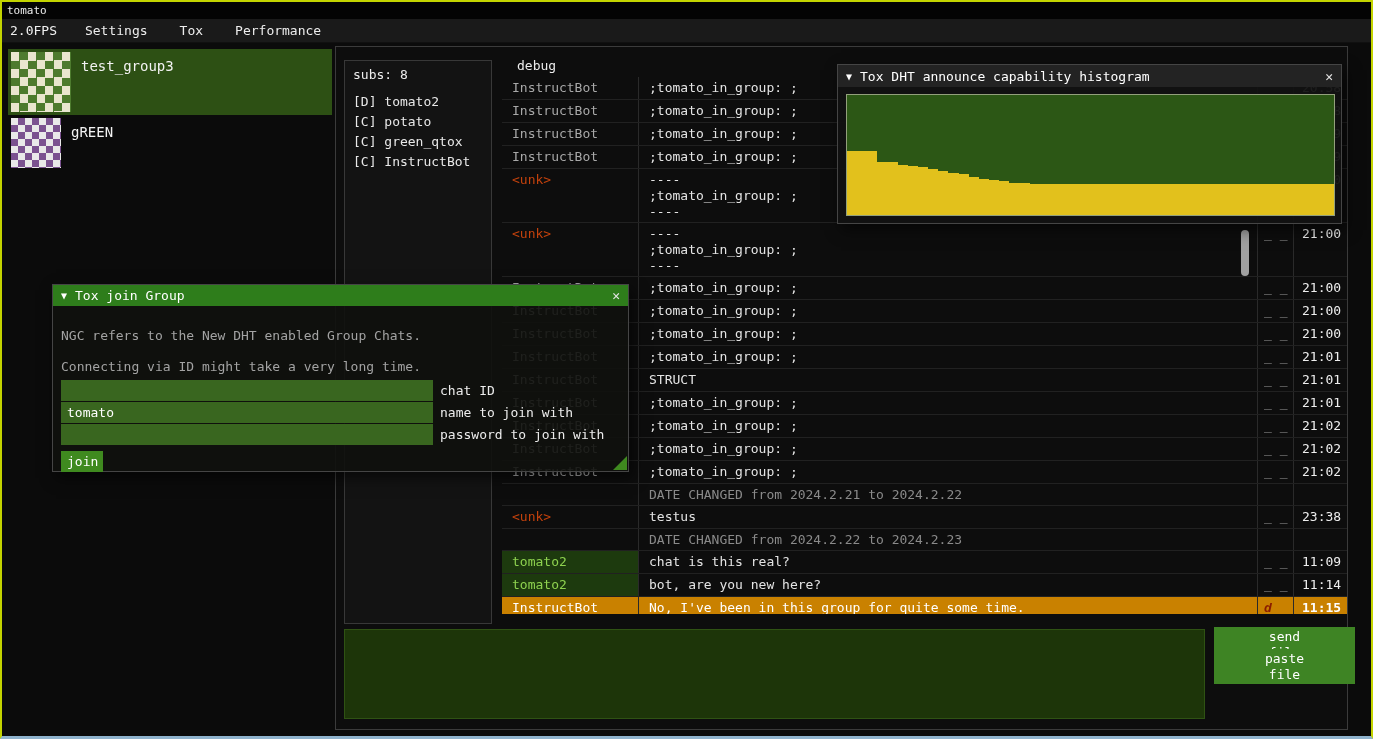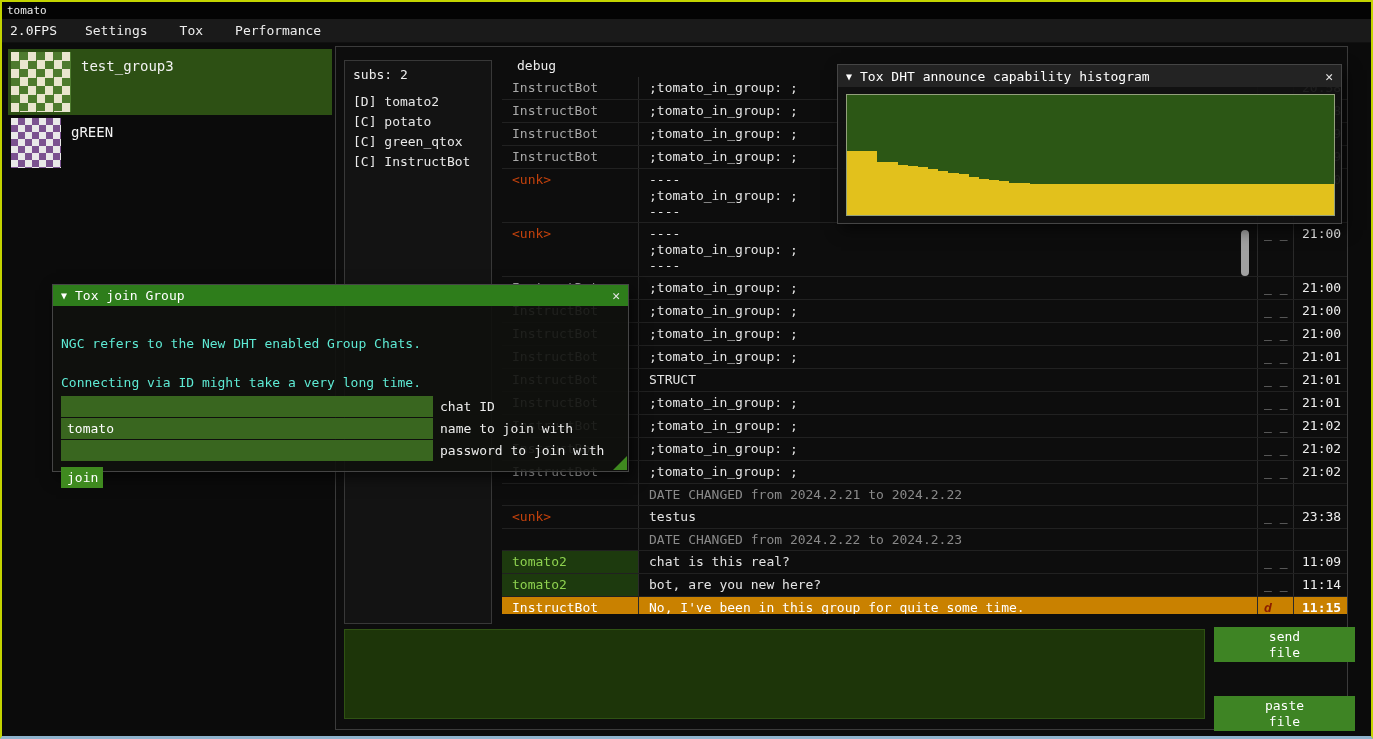--- a/index.html
+++ b/index.html
@@ -69,34 +69,34 @@
     background:#a0a0a0;border-radius:4px;}
 
   
   .composer-input{left:342px;top:627px;width:861px;height:90px;
     background:#1d3509;border:1px solid #2f5213;color:#fff;
     font-family:inherit;font-size:13px;resize:none;padding:6px;}
   .file-btn{width:141px;height:35px;background:#3e8424;border:none;
     color:#fff;font-family:inherit;font-size:13px;line-height:16px;
     white-space:pre-line;text-align:center;cursor:default;}
   .send-btn{left:1212px;top:625px;}
-  .paste-btn{left:1212px;top:694px;}
+  .paste-btn{left:1212px;top:647px;}
 
   
   .window{box-shadow:4px 6px 14px rgba(0,0,0,0.55);border:1px solid #454545;}
   .win-titlebar{height:21px;display:flex;align-items:center;gap:8px;
     padding:0 8px;color:#fff;}
   .win-close{margin-left:auto;color:#e6e6e6;cursor:default;}
   .collapse-arrow{font-size:10px;}
 
   .join-window{left:50px;top:282px;width:577px;height:188px;
     background:rgba(15,17,13,0.9);z-index:50;}
   .join-window .win-titlebar{background:#2e7d1b;}
   .join-body{padding:8px;}
-  .join-info{margin:20px 0 0 0;line-height:19px;color:#5eead4;}
+  .join-info{margin:12px 0 0 0;line-height:19px;color:#a3a3a3;}
   .join-field{margin-top:7px;display:flex;align-items:center;height:15px;}
   .join-field input{width:372px;height:21px;background:#39661f;border:none;
     color:#fff;font-family:inherit;font-size:13px;padding:0 6px;}
   .join-field .f-label{margin-left:7px;color:#ececec;}
   .join-btn{margin-top:9px;width:42px;height:21px;background:#3f8a1f;
     border:none;color:#fff;font-family:inherit;font-size:13px;cursor:default;}
   .resize-grip{position:absolute;right:1px;bottom:1px;width:0;height:0;
     border-left:14px solid transparent;border-bottom:14px solid #3f8a1f;}
 
   .hist-window{left:835px;top:62px;width:505px;height:160px;
@@ -127,21 +127,21 @@
     <div class="g-label">test_group3</div>
   </div>
   <div class="abs group-row" style="top:113px;height:58px;">
     <div class="g-avatar avatar-b"></div>
     <div class="g-label">gREEN</div>
   </div>
 
   <div class="abs main-panel"></div>
 
   <div class="abs subs-panel">
-    <div class="subs-header">subs: 2</div>
+    <div class="subs-header">subs: 8</div>
     <div>
         <div class="subs-item">[D] tomato2</div>
         <div class="subs-item">[C] potato</div>
         <div class="subs-item">[C] green_qtox</div>
         <div class="subs-item">[C] InstructBot</div>
       </div>
   </div>
 
   <div class="abs tab-debug">debug</div>
 

